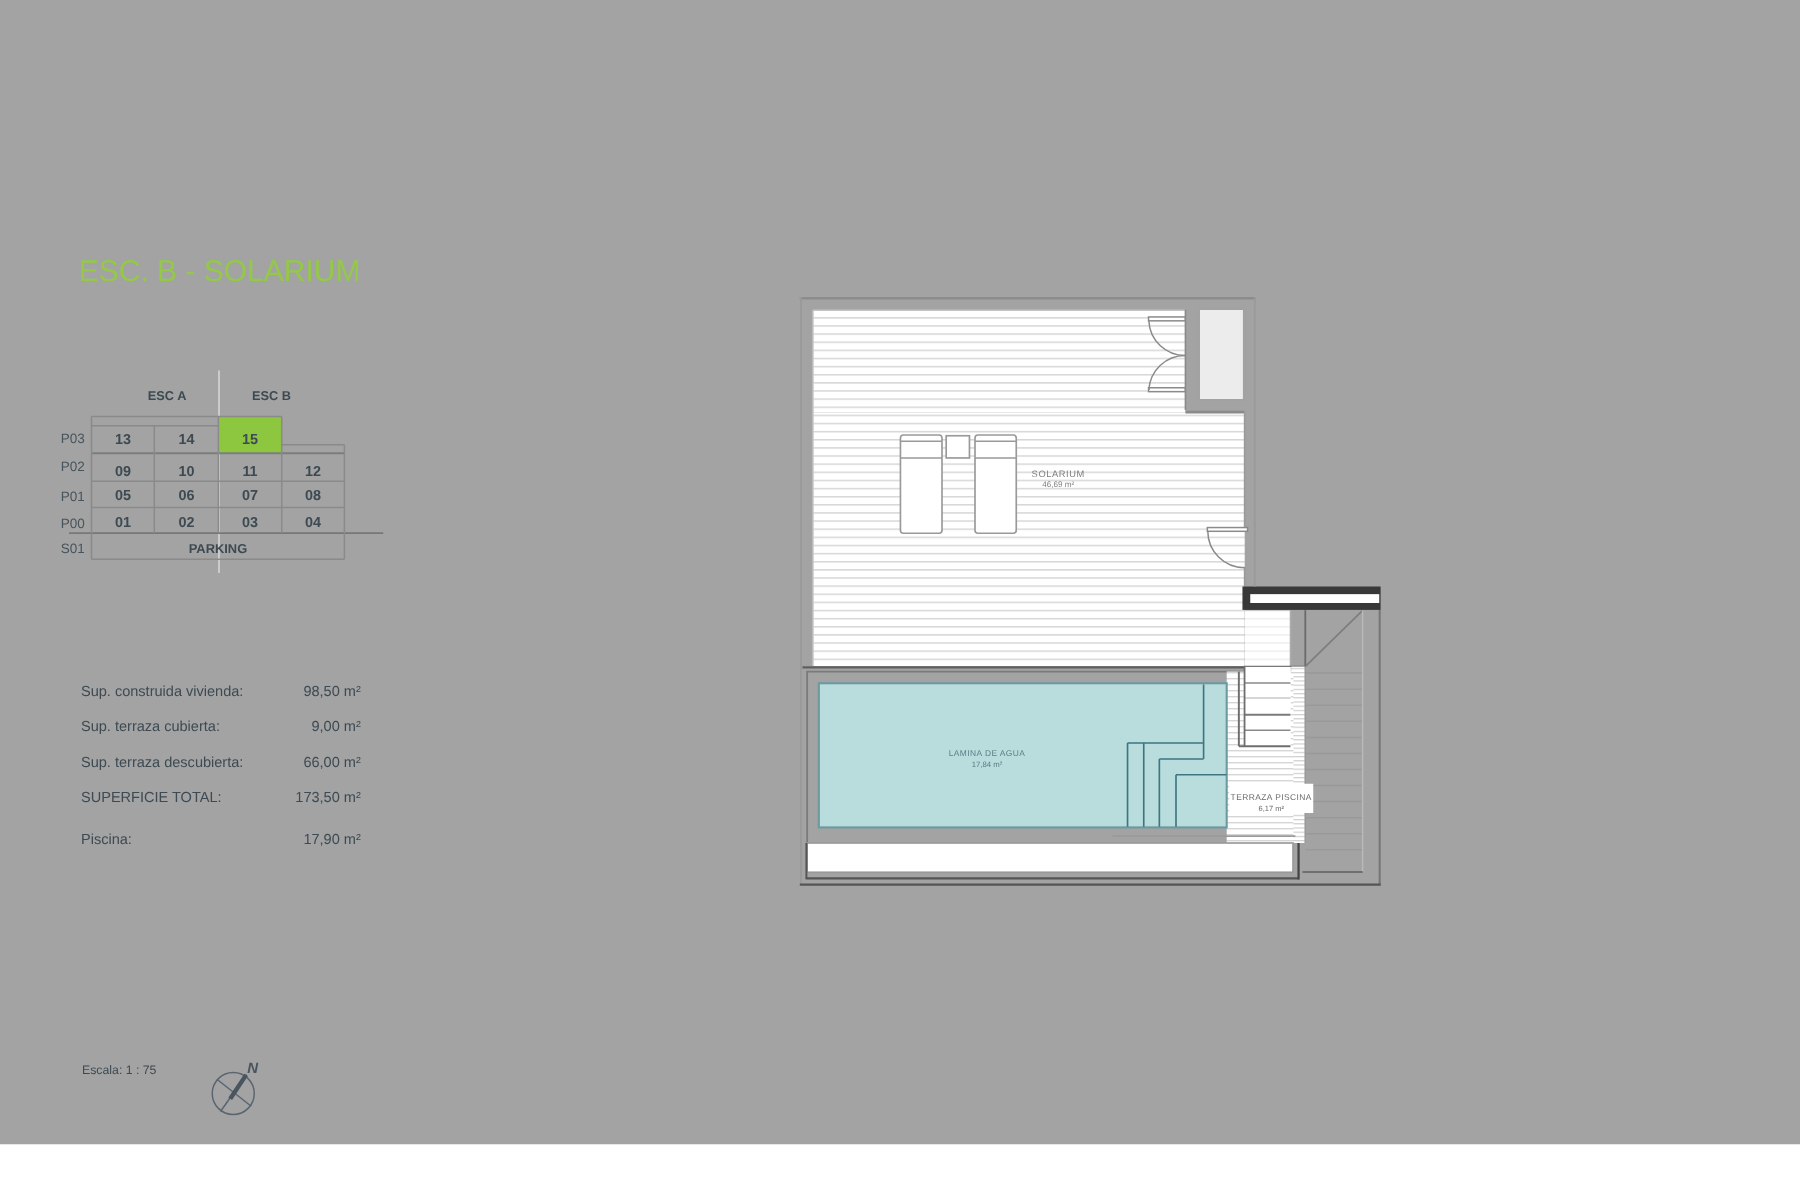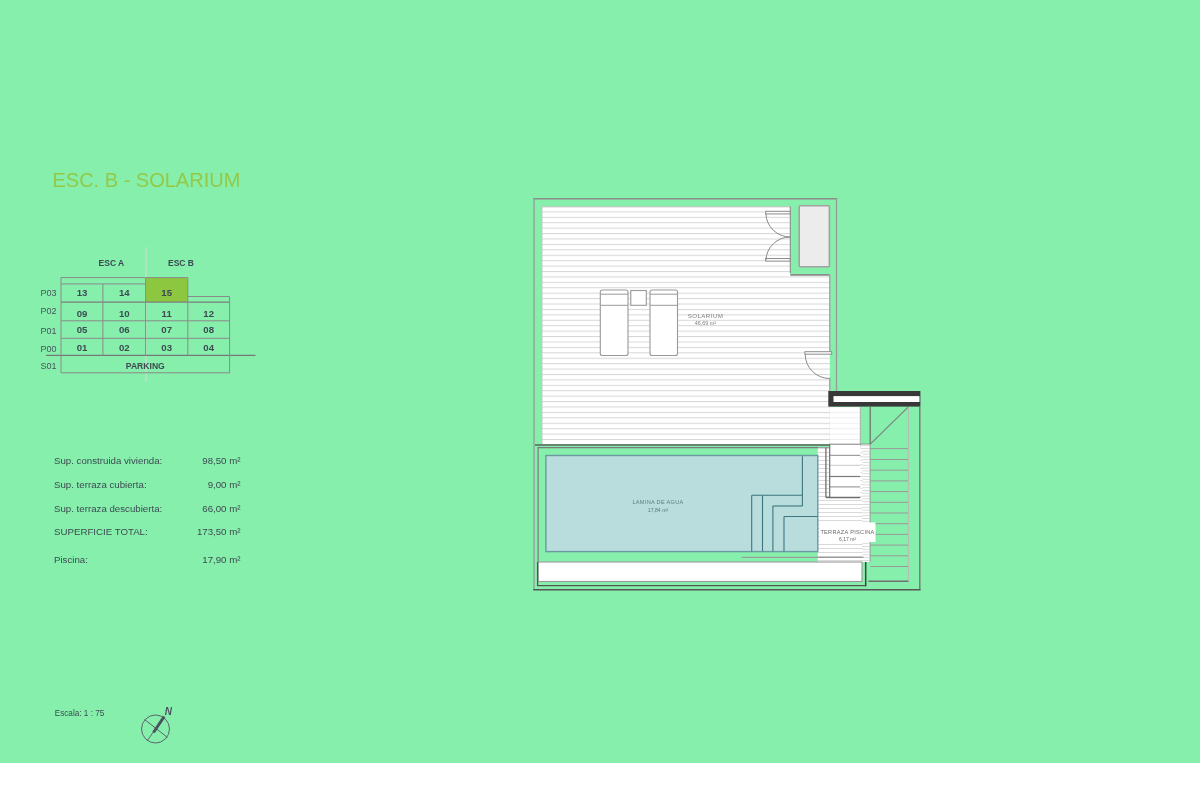--- a/index.html
+++ b/index.html
@@ -1,17 +1,17 @@
 <!DOCTYPE html>
 <html><head>
 <meta charset="utf-8">
 <title>ESC. B - SOLARIUM</title>
 <style>
   html,body{margin:0;padding:0;background:#ffffff;}
-  #page{position:relative;width:1200px;height:763px;background:#86efac;overflow:hidden;
+  #page{position:relative;width:1200px;height:763px;background:#a3a3a3;overflow:hidden;
         font-family:"Liberation Sans", sans-serif;}
   svg text{font-family:"Liberation Sans", sans-serif;}
 </style>
 </head>
 <body>
 <div id="page">
 <svg width="1200" height="800" viewBox="0 0 1200 800" xmlns="http://www.w3.org/2000/svg">
 <defs>
   <pattern id="hatchA" width="8" height="5.42" patternUnits="userSpaceOnUse">
     <rect width="8" height="5.42" fill="#ffffff"></rect>

